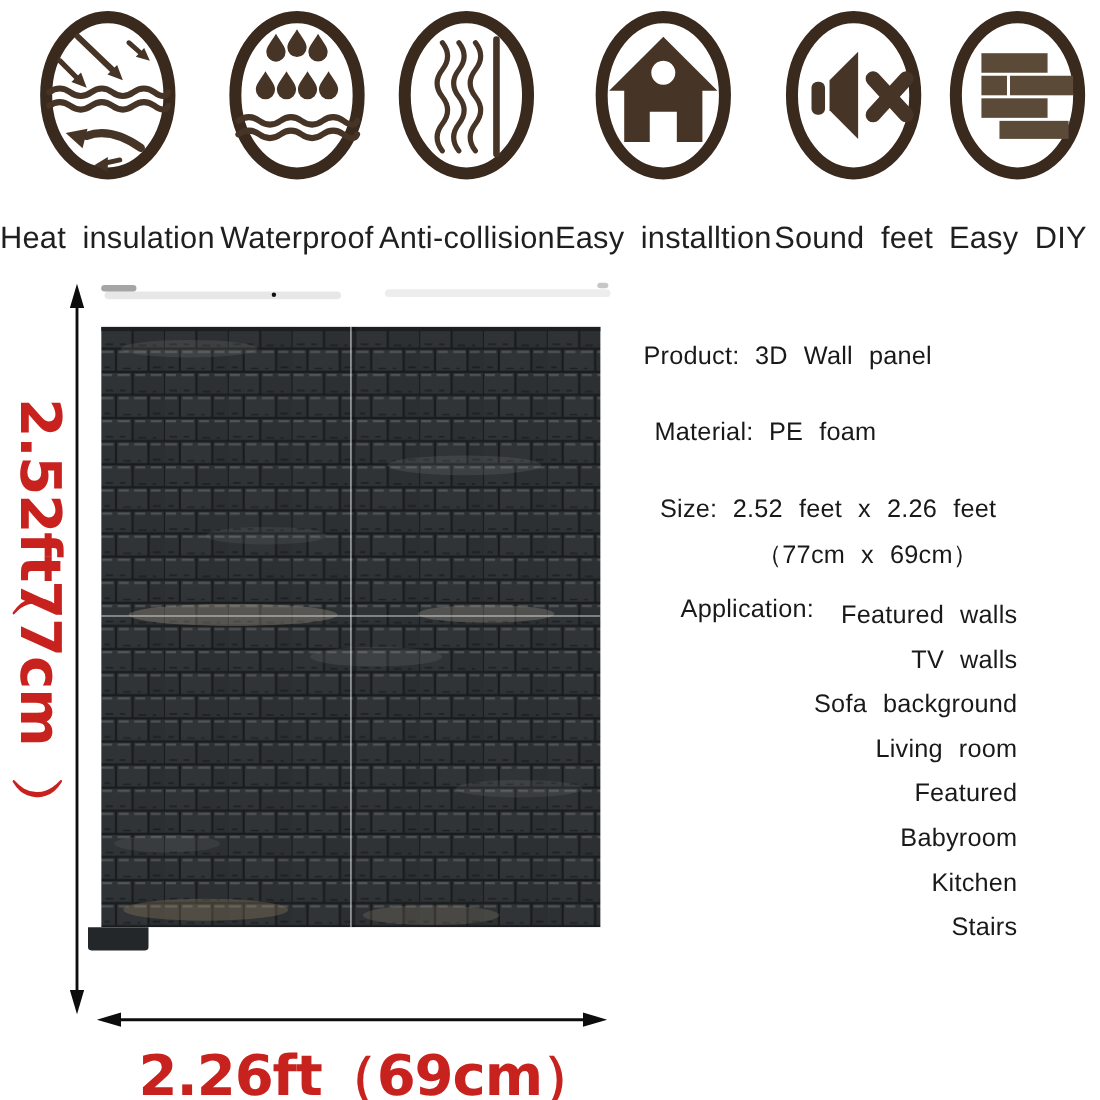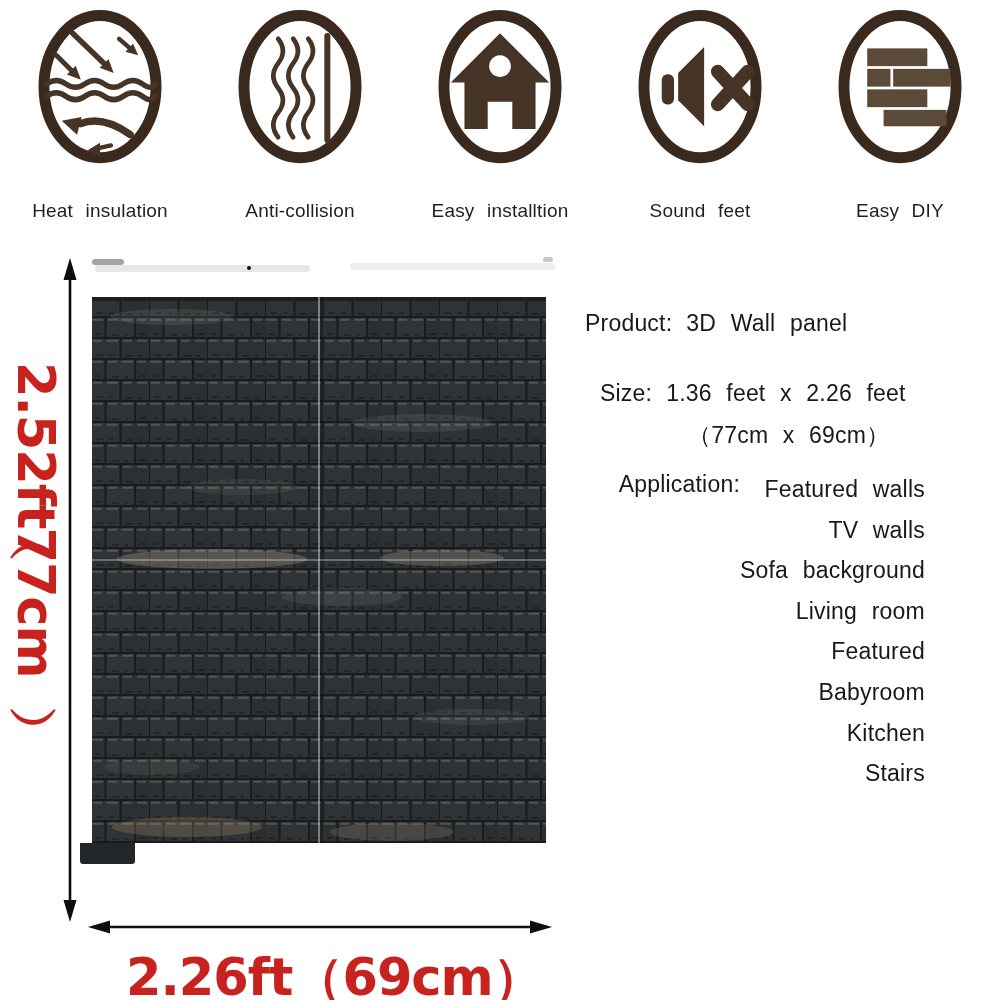--- a/index.html
+++ b/index.html
@@ -12,21 +12,21 @@
   .features-row{
     position:absolute;top:6px;left:0;width:1000px;height:240px;
     display:flex;
   }
   .feature{
     flex:1;display:flex;flex-direction:column;align-items:center;
   }
   .icon-wrap{width:138px;height:164px;}
   .icon-wrap svg{width:100%;height:100%;display:block;}
   .feature-label{
-    margin-top:30px;font-size:19px;color:#1f1f1f;word-spacing:7px;
+    margin-top:30px;font-size:28px;color:#1f1f1f;word-spacing:7px;
     white-space:nowrap;letter-spacing:.2px;
   }
   
   .panel{position:absolute;left:92px;top:297px;width:454px;height:546px;}
   .panel svg{display:block;width:100%;height:100%;}
   .panel-stub{position:absolute;left:80px;top:843px;width:55px;height:21px;background:#24272a;border-radius:0 0 3px 3px;}
   
   .streak{position:absolute;border-radius:4px;}
   .s1{left:95px;top:265px;width:215px;height:7px;background:rgba(115,115,115,.17);}
   .s2{left:350px;top:263px;width:205px;height:7px;background:rgba(125,125,125,.14);}
@@ -85,20 +85,41 @@
           <polygon points="36,54 32.2,43.8 25.8,50.2"></polygon>
           <polygon points="78,36 74.2,27.6 68.6,33.4"></polygon>
           <polygon points="22,84 36.5,81.2 33.2,94.2"></polygon>
           <polygon points="41,105.5 50,100 50,110"></polygon>
         </g>
       </svg>
     </div>
     <div class="feature-label">Heat insulation</div>
   </div>
 
+  <div class="feature">
+    <div class="icon-wrap">
+      <svg viewBox="0 0 100 120">
+        <ellipse cx="50" cy="59" rx="41" ry="52" fill="none" stroke="#3a2a1d" stroke-width="8"></ellipse>
+        <g fill="#463426">
+          <path d="M36,18 c3.2,5.5 6.4,8.6 6.4,12.2 a6.4,6.4 0 1 1 -12.8,0 C29.6,26.6 32.8,23.5 36,18Z"></path>
+          <path d="M50,15 c3.2,5.5 6.4,8.6 6.4,12.2 a6.4,6.4 0 1 1 -12.8,0 C43.6,23.6 46.8,20.5 50,15Z"></path>
+          <path d="M64,18 c3.2,5.5 6.4,8.6 6.4,12.2 a6.4,6.4 0 1 1 -12.8,0 C57.6,26.6 60.8,23.5 64,18Z"></path>
+          <path d="M29,43 c3.2,5.5 6.4,8.6 6.4,12.2 a6.4,6.4 0 1 1 -12.8,0 C22.6,51.6 25.8,48.5 29,43Z"></path>
+          <path d="M43,43 c3.2,5.5 6.4,8.6 6.4,12.2 a6.4,6.4 0 1 1 -12.8,0 C36.6,51.6 39.8,48.5 43,43Z"></path>
+          <path d="M57,43 c3.2,5.5 6.4,8.6 6.4,12.2 a6.4,6.4 0 1 1 -12.8,0 C50.6,51.6 53.8,48.5 57,43Z"></path>
+          <path d="M71,43 c3.2,5.5 6.4,8.6 6.4,12.2 a6.4,6.4 0 1 1 -12.8,0 C64.6,51.6 67.8,48.5 71,43Z"></path>
+        </g>
+        <g stroke="#463426" fill="none" stroke-linecap="round">
+          <path d="M11,76 q7,-5 14,0 t14,0 t14,0 t14,0 t14,0 t9,0" stroke-width="4"></path>
+          <path d="M11,85 q7,-5 14,0 t14,0 t14,0 t14,0 t14,0 t9,0" stroke-width="4"></path>
+        </g>
+      </svg>
+    </div>
+    <div class="feature-label">Waterproof</div>
+  </div>
 
   <div class="feature">
     <div class="icon-wrap">
       <svg viewBox="0 0 100 120">
         <ellipse cx="50" cy="59" rx="41" ry="52" fill="none" stroke="#3a2a1d" stroke-width="8"></ellipse>
         <g stroke="#463426" fill="none" stroke-linecap="round">
           <path d="M34,24 q7,9 0,18 t0,18 t0,18 t0,18" stroke-width="3.4"></path>
           <path d="M45,24 q7,9 0,18 t0,18 t0,18 t0,18" stroke-width="3.4"></path>
           <path d="M56,24 q7,9 0,18 t0,18 t0,18 t0,18" stroke-width="3.4"></path>
           <path d="M70,22 L70,98" stroke-width="4.4"></path>
@@ -207,24 +228,27 @@
 
 <div class="dim dim-v">2.52ft（77cm）</div>
 <div class="dim dim-h">2.26ft（69cm）</div>
 
 <div class="specs">
 
   <div class="spec-row r-product">
     <span class="lbl">Product:</span><span>3D Wall panel</span>
   </div>
 
+  <div class="spec-row r-material">
+    <span class="lbl">Material:</span><span>PE foam</span>
+  </div>
 
 
   <div class="spec-row r-size">
-    <span class="lbl">Size:</span><span>1.36 feet x 2.26 feet</span>
+    <span class="lbl">Size:</span><span>2.52 feet x 2.26 feet</span>
   </div>
 
   <div class="spec-row r-size2">
     <span>（77cm x 69cm）</span>
   </div>
 
   <div class="r-application">
     <span class="app-label">Application:</span>
     <ul class="app-list">
       <li>Featured walls</li>

